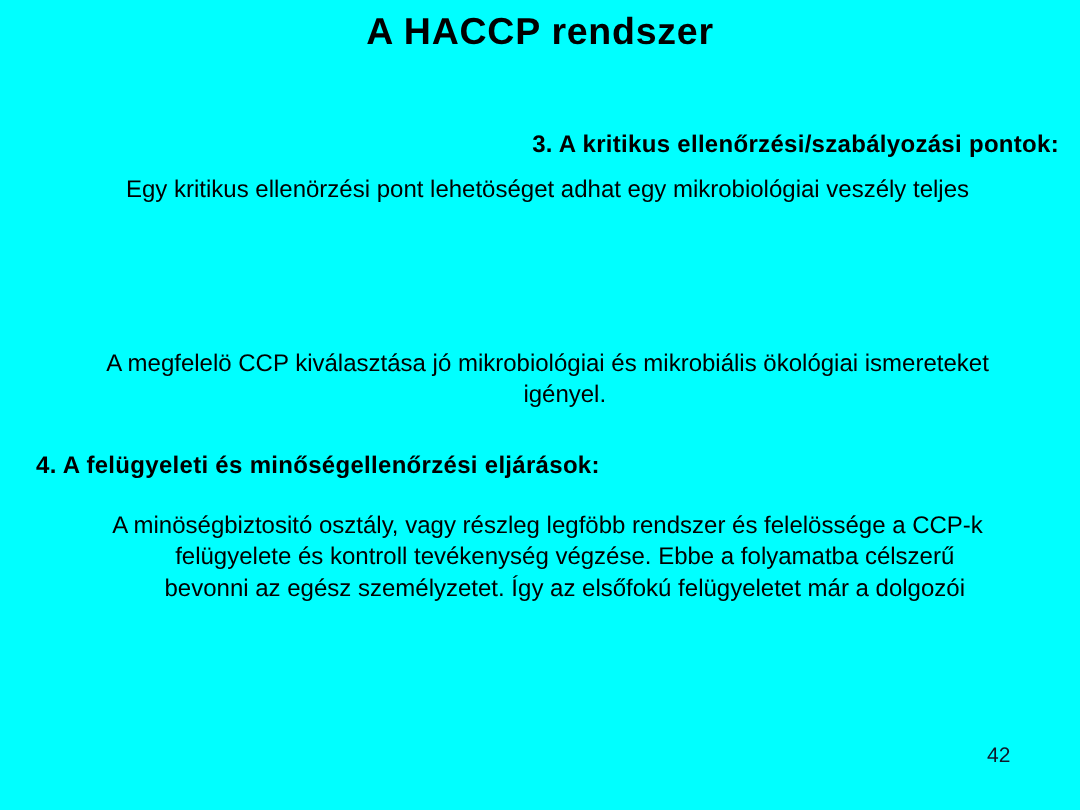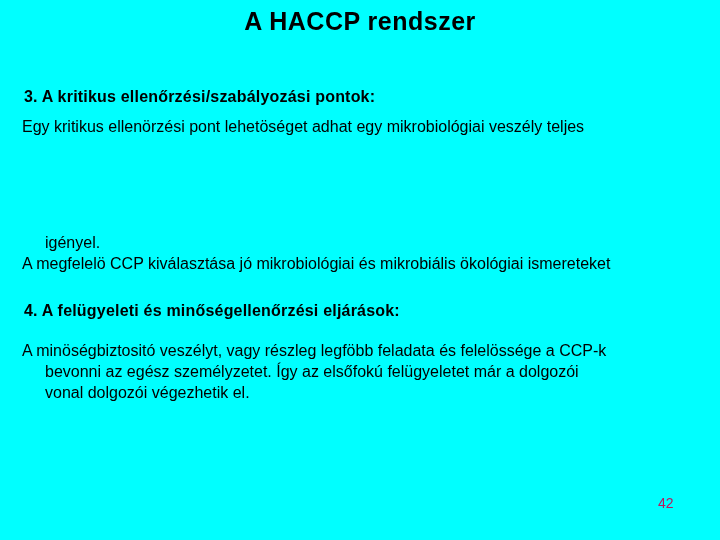--- a/index.html
+++ b/index.html
@@ -32,38 +32,38 @@
     font-weight: bold;
     letter-spacing: 0.5px;
   }
 
   .heading {
     position: absolute; left: 24px; right: 14px;
     font-size: 16px; line-height: 20px;
     font-weight: bold;
     letter-spacing: 0.2px;
   }
-  .heading-3 { top: 87px; }
+  .heading-3 { top: 87px; text-align: right; }
   .heading-4 { top: 301px; }
 
   .para {
     position: absolute; left: 22px; right: 12px;
-    font-size: 16px; line-height: 21px;
+    font-size: 16px; line-height: 21px; text-align: center;
   }
   .para-1 { top: 116px; }
   .para-2 { top: 177px; }
   .para-3 { top: 232px; }
   .para-4 { top: 340px; }
   .para .line { white-space: nowrap; }
   .para .line.cont { padding-left: 23px; }
 
   .page-number {
     position: absolute; top: 495px; left: 658px;
     font-size: 14px; line-height: 16px;
-    color: #be185d;
+    color: #0f172a;
   }
 </style>
 </head>
 <body>
 
 <div class="slide">
 
   <div class="title-ghost">
     <span class="ghost-inner">A HACCP rendszer</span>
   </div>
@@ -71,27 +71,27 @@
   <div class="title">A HACCP rendszer</div>
 
   <div class="heading heading-3">3. A kritikus ellenőrzési/szabályozási pontok:</div>
 
   <div class="para para-1">
       <div class="line">Egy kritikus ellenörzési pont lehetöséget adhat egy mikrobiológiai veszély teljes</div>
     </div>
 
 
   <div class="para para-3">
+      <div class="line">A megfelelö CCP kiválasztása jó mikrobiológiai és mikrobiális ökológiai ismereteket</div>
       <div class="line cont">igényel.</div>
-      <div class="line">A megfelelö CCP kiválasztása jó mikrobiológiai és mikrobiális ökológiai ismereteket</div>
     </div>
 
   <div class="heading heading-4">4. A felügyeleti és minőségellenőrzési eljárások:</div>
 
   <div class="para para-4">
-      <div class="line">A minöségbiztositó veszélyt, vagy részleg legföbb feladata és felelössége a CCP-k</div>
+      <div class="line">A minöségbiztositó osztály, vagy részleg legföbb rendszer és felelössége a CCP-k</div>
+      <div class="line cont">felügyelete és kontroll tevékenység végzése. Ebbe a folyamatba célszerű</div>
       <div class="line cont">bevonni az egész személyzetet. Így az elsőfokú felügyeletet már a dolgozói</div>
-      <div class="line cont">vonal dolgozói végezhetik el.</div>
     </div>
 
   <div class="page-number">42</div>
 
 </div>
 
 </body></html>

